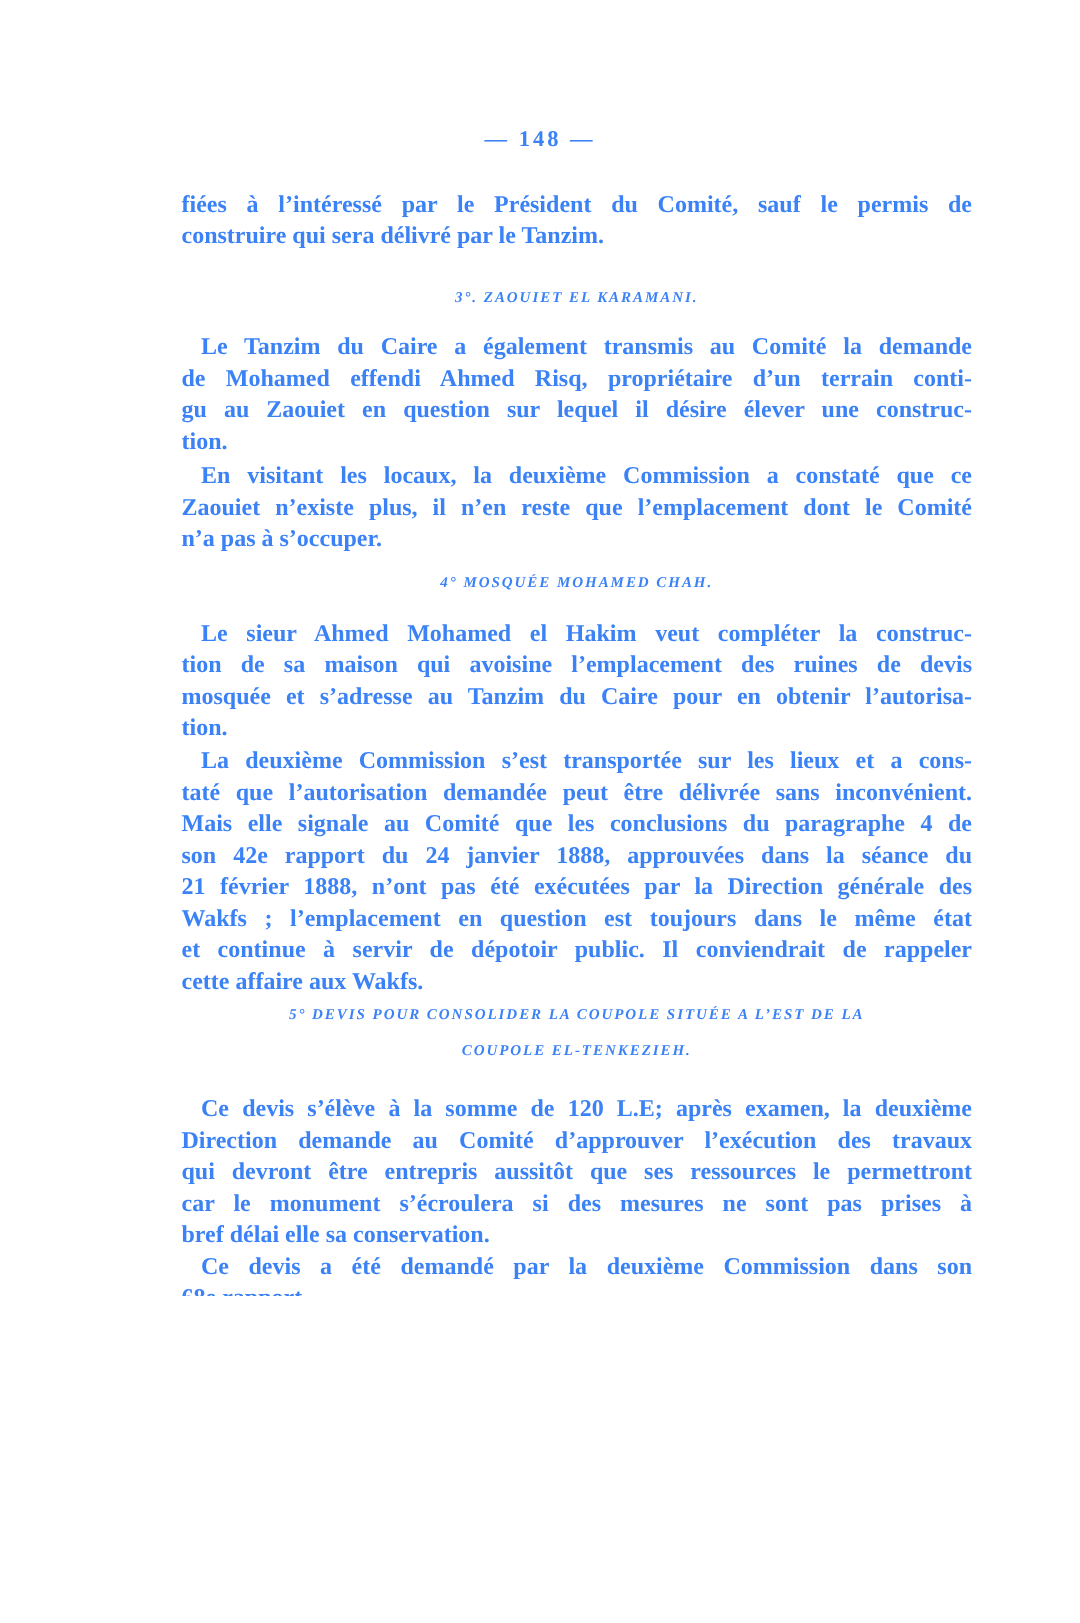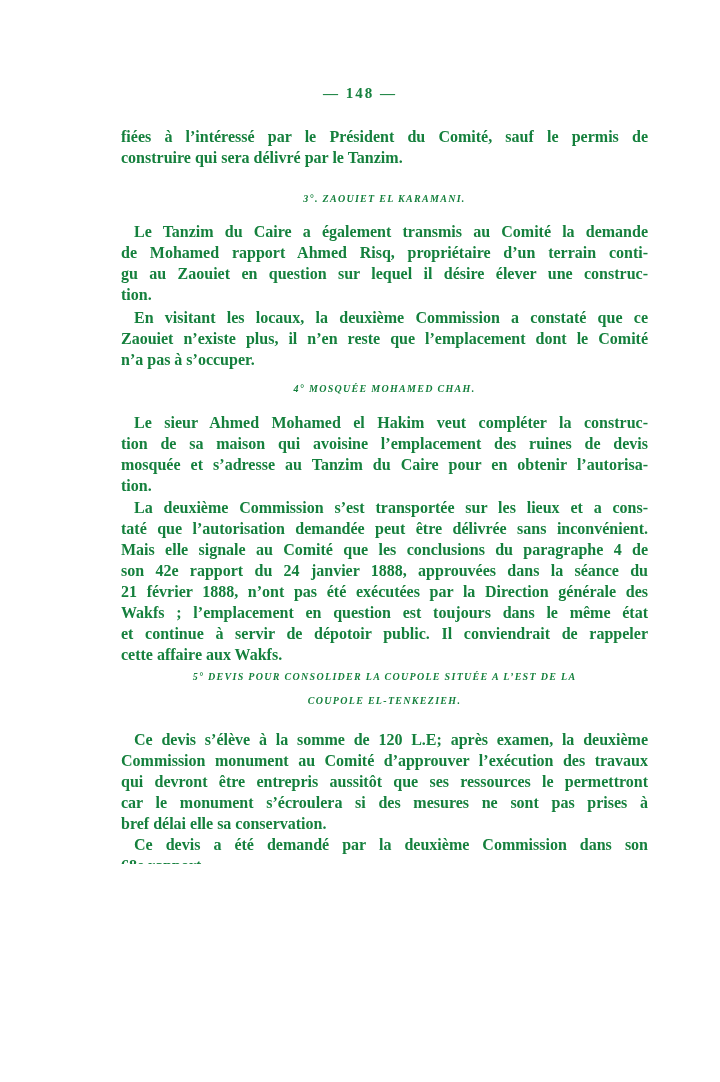--- a/index.html
+++ b/index.html
@@ -2,21 +2,21 @@
 <html><head>
 <meta charset="utf-8">
 <style>
   html,body { margin:0; padding:0; background:#ffffff; }
   .page {
     position:relative;
     width:720px; height:864px;
     background:#ffffff;
     font-family:"Liberation Serif","DejaVu Serif",serif;
     font-weight:700;
-    color:#15803d;
+    color:#3b82f6;
     overflow:hidden;
   }
   .pageno {
     position:absolute; top:85px; left:0; width:720px;
     text-align:center; font-size:15px; letter-spacing:2px;
   }
   .blk { position:absolute; left:121px; width:527px; }
   .ln {
     height:21px; line-height:21px; font-size:16px;
     text-align:justify; text-align-last:justify;
@@ -51,21 +51,21 @@
     <div class="ln">fiées à l’intéressé par le Président du Comité, sauf le permis de</div>
     <div class="ln end">construire qui sera délivré par le Tanzim.</div>
   </div>
 
   <div class="h" style="top:187px">
     <div class="hl">3°. ZAOUIET EL KARAMANI.</div>
   </div>
 
   <div class="blk" style="top:209px">
     <div class="ln ind">Le Tanzim du Caire a également transmis au Comité la demande</div>
-    <div class="ln">de Mohamed rapport Ahmed Risq, propriétaire d’un terrain conti-</div>
+    <div class="ln">de Mohamed effendi Ahmed Risq, propriétaire d’un terrain conti-</div>
     <div class="ln">gu au Zaouiet en question sur lequel il désire élever une construc-</div>
     <div class="ln end">tion.</div>
   </div>
 
   <div class="blk" style="top:295px">
     <div class="ln ind">En visitant les locaux, la deuxième Commission a constaté que ce</div>
     <div class="ln">Zaouiet n’existe plus, il n’en reste que l’emplacement dont le Comité</div>
     <div class="ln end">n’a pas à s’occuper.</div>
   </div>
 
@@ -91,21 +91,21 @@
     <div class="ln end">cette affaire aux Wakfs.</div>
   </div>
 
   <div class="h" style="top:665px">
     <div class="hl">5° DEVIS POUR CONSOLIDER LA COUPOLE SITUÉE A L’EST DE LA</div>
     <div class="hl">COUPOLE EL-TENKEZIEH.</div>
   </div>
 
   <div class="blk" style="top:717px">
     <div class="ln ind">Ce devis s’élève à la somme de 120 L.E; après examen, la deuxième</div>
-    <div class="ln">Commission monument au Comité d’approuver l’exécution des travaux</div>
+    <div class="ln">Direction demande au Comité d’approuver l’exécution des travaux</div>
     <div class="ln">qui devront être entrepris aussitôt que ses ressources le permettront</div>
     <div class="ln">car le monument s’écroulera si des mesures ne sont pas prises à</div>
     <div class="ln end">bref délai elle sa conservation.</div>
   </div>
 
   <div class="blk" style="top:822px">
     <div class="ln ind">Ce devis a été demandé par la deuxième Commission dans son</div>
     <div class="ln end">68e rapport.</div>
   </div>
 

